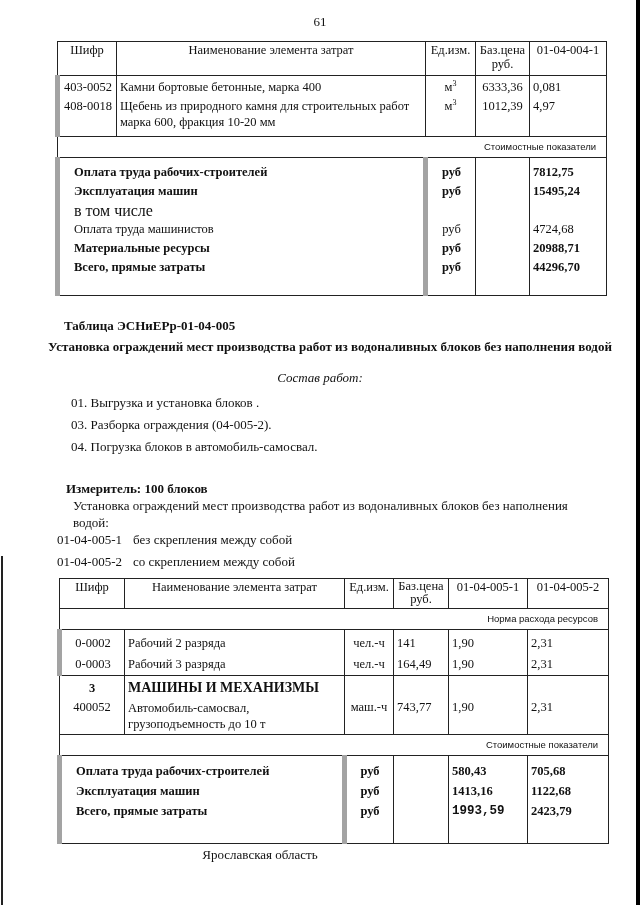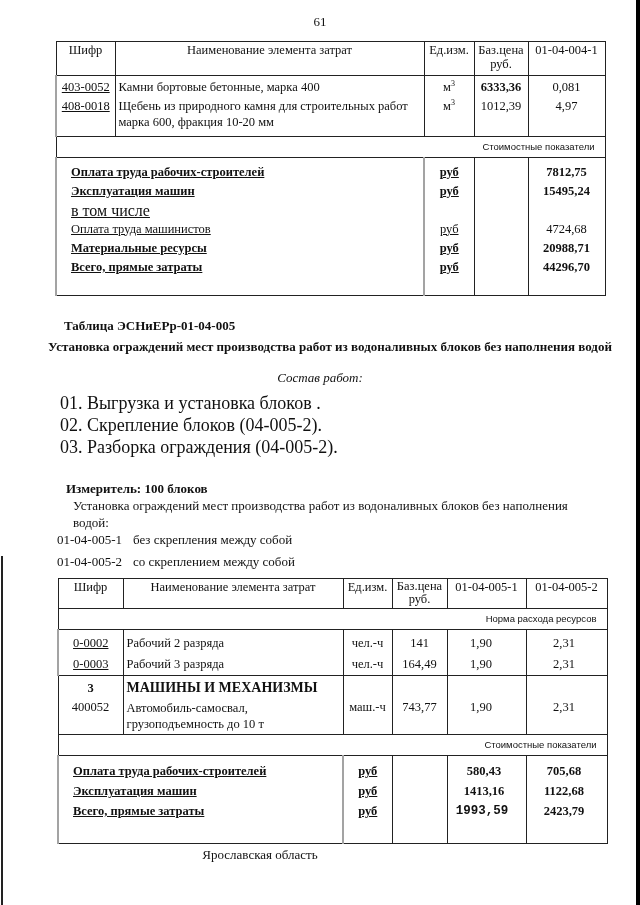--- a/index.html
+++ b/index.html
@@ -9,34 +9,34 @@
     font-family: "Liberation Serif", "DejaVu Serif", serif;
     font-size: 12.5px;
   }
   .edge-right { position: absolute; left: 636px; top: 0; width: 4px; height: 905px; background: #000; }
   .edge-left { position: absolute; left: 1px; top: 556px; width: 1.5px; height: 349px; background: #222; }
   .page-num { position: absolute; top: 14px; left: 0; width: 640px; text-align: center; font-size: 13px; }
 
   table.t { position: absolute; border-collapse: collapse; table-layout: fixed; }
   table.t td { padding: 0 3px; vertical-align: top; line-height: 17px; }
   .b { border: 1px solid #222; }
-  .bl { border-left: 2px solid #a3a3a3; text-decoration: underline; }
+  .bl { border-left: 5px solid #a3a3a3; }
   .br { border-right: 1px solid #222; }
   .bb { border-bottom: 1px solid #222; }
   .c { text-align: center; }
-  .r { text-align: center; }
+  .r { text-align: left; }
   .bold { font-weight: bold; }
   .hdr td { vertical-align: middle; text-align: center; }
   .sans-small { font-family: "Liberation Sans", "DejaVu Sans", sans-serif; font-size: 9.5px; text-align: right; padding-right: 10px !important; line-height: 20px !important; }
   sup { font-size: 8px; line-height: 0; }
 
   .h-table { position: absolute; left: 64px; top: 318px; font-weight: bold; font-size: 13px; }
   .h-title { position: absolute; left: 40px; top: 338px; width: 580px; text-align: center; font-weight: bold; font-size: 13px; line-height: 17px; }
   .h-sostav { position: absolute; left: 0; top: 370px; width: 640px; text-align: center; font-style: italic; font-size: 13px; }
-  .work-list { position: absolute; left: 60px; top: 392px; font-size: 18px; }
+  .work-list { position: absolute; left: 71px; top: 392px; font-size: 13px; }
   .work-list div { line-height: 22px; height: 22px; }
   .measure { position: absolute; left: 66px; top: 481px; font-weight: bold; font-size: 13px; }
   .measure-desc { position: absolute; left: 73px; top: 497px; width: 500px; font-size: 13px; line-height: 17px; }
   .variants { position: absolute; left: 57px; top: 529px; font-size: 13px; }
   .variants div { line-height: 22px; height: 22px; }
   .variants .code { display: inline-block; width: 76px; }
   .footer { position: absolute; top: 847px; left: 0; width: 520px; text-align: center; font-size: 13px; }
 </style>
 </head>
 <body>
@@ -59,21 +59,21 @@
     <td class="b">Шифр</td>
     <td class="b">Наименование элемента затрат</td>
     <td class="b">Ед.изм.</td>
     <td class="b" style="line-height:14px; padding:1px 1px;">Баз.цена руб.</td>
     <td class="b">01-04-004-1</td>
   </tr>
   <tr>
     <td class="bl br c" style="padding-top:3px;">403-0052</td>
     <td class="br" style="padding-top:3px;">Камни бортовые бетонные, марка 400</td>
     <td class="br c" style="padding-top:3px;"><span>м</span><sup>3</sup></td>
-    <td class="br c" style="padding-top:3px;font-weight:bold;">6333,36</td>
+    <td class="br c" style="padding-top:3px;">6333,36</td>
     <td class="br r" style="padding-top:3px;">0,081</td>
   </tr>
   <tr style="height:40px;">
     <td class="bl br c" style="padding-top:2px;">408-0018</td>
     <td class="br" style="padding-top:2px; line-height:16px;">Щебень из природного камня для строительных работ марка 600, фракция  10-20 мм</td>
     <td class="br c" style="padding-top:2px;"><span>м</span><sup>3</sup></td>
     <td class="br c" style="padding-top:2px;">1012,39</td>
     <td class="br r" style="padding-top:2px;">4,97</td>
   </tr>
   <tr>
@@ -116,22 +116,22 @@
     <td class="br bb r bold" style="line-height:19px;">44296,70</td>
   </tr>
 </tbody>
   </table>
 
 <div class="h-table">Таблица  ЭСНиЕРр-01-04-005</div>
 <div class="h-title">Установка ограждений мест производства работ из водоналивных блоков без наполнения водой</div>
 <div class="h-sostav">Состав работ:</div>
 <div class="work-list">
   <div>01. Выгрузка и установка блоков .</div>
-  <div>02. Скрепление блоков (04-005-2).</div>
   <div>03. Разборка ограждения (04-005-2).</div>
+  <div>04. Погрузка блоков в автомобиль-самосвал.</div>
 </div>
 <div class="measure">Измеритель: 100 блоков</div>
 <div class="measure-desc">Установка ограждений мест производства работ из водоналивных блоков без наполнения водой:</div>
 <div class="variants">
   <div><span class="code">01-04-005-1</span><span>без скрепления между собой</span></div>
   <div><span class="code">01-04-005-2</span><span>со скреплением между собой</span></div>
 </div>
 
 <table class="t" style="left:57px; top:578px; width:549px;">
   <colgroup>

